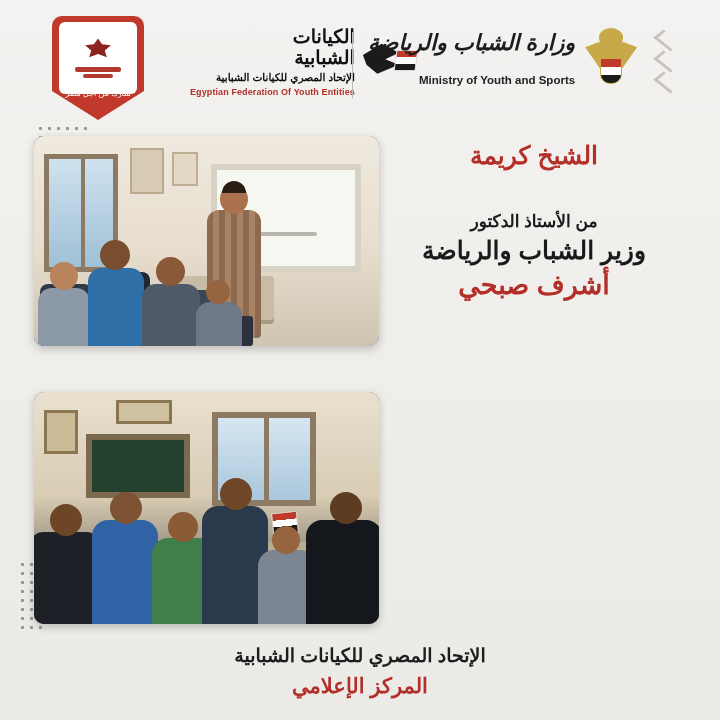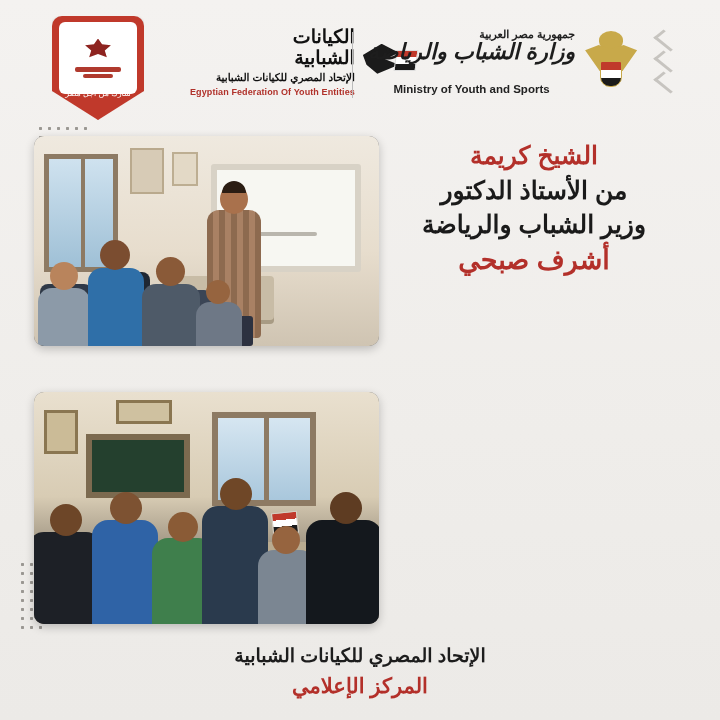--- a/index.html
+++ b/index.html
@@ -126,21 +126,21 @@
   .min-eagle .shieldflag {
     position: absolute; left: 15px; top: 30px;
     width: 22px; height: 26px;
     background: linear-gradient(#c0392b 0 33%, #ffffff 33% 66%, #1b1b1b 66% 100%);
     border-radius: 2px 2px 10px 10px;
     border: 1px solid #c8a94a;
   }
   .min-text { text-align: right; line-height: 1.1; }
   .min-ar1 { font-size: 11px; font-weight: bold; color: #222; }
   .min-ar2 { font-size: 22px; font-weight: bold; color: #1d1d1d; letter-spacing: -.5px; font-style: italic; }
-  .min-en { font-size: 11.5px; font-weight: bold; color: #222; direction: ltr; text-align: center; margin-top: 19px; }
+  .min-en { font-size: 11.5px; font-weight: bold; color: #222; direction: ltr; text-align: right; margin-top: 19px; }
 
   
   .chevrons {
     position: absolute; right: 42px; top: 24px;
     display: flex; flex-direction: column; gap: 8px;
   }
   .chev {
     width: 22px; height: 13px;
     border-left: 3px solid #b9b6b1;
     border-bottom: 3px solid #b9b6b1;
@@ -247,21 +247,21 @@
   
   .headline {
     position: absolute;
     right: 26px; top: 138px;
     width: 320px;
     text-align: center;
     direction: rtl;
   }
   .hl-line { font-weight: bold; line-height: 1.38; }
   .hl-1 { font-size: 25px; color: #b3302a; letter-spacing: 1px; }
-  .hl-2 { font-size: 25px; color: #1a1a1a; }
+  .hl-2 { font-size: 17px; color: #1a1a1a; margin-top: 37px; }
   .hl-3 { font-size: 27px; color: #b3302a; letter-spacing: 1px; }
   .hl-4 { font-size: 25px; color: #1a1a1a; }
 
   
   .card {
     position: absolute;
     right: 24px; top: 310px;
     width: 330px; height: 306px;
     background: linear-gradient(135deg,#ebe9e6 0%, #e4e2de 55%, #dcd9d4 100%);
     border-radius: 18px 18px 18px 40px;
@@ -334,21 +334,20 @@
 
     <div class="fed-divider"></div>
 
     <div class="logo-ministry">
       <div class="min-eagle">
         <div class="head"></div>
         <div class="wings"></div>
         <div class="shieldflag"></div>
       </div>
       <div class="min-text">
-        <div class="min-ar1">جمهورية مصر العربية</div>
         <div class="min-ar2">وزارة الشباب والرياضة</div>
         <div class="min-en">Ministry of Youth and Sports</div>
       </div>
     </div>
 
     <div class="chevrons">
       <div class="chev"></div>
       <div class="chev"></div>
       <div class="chev"></div>
     </div>

